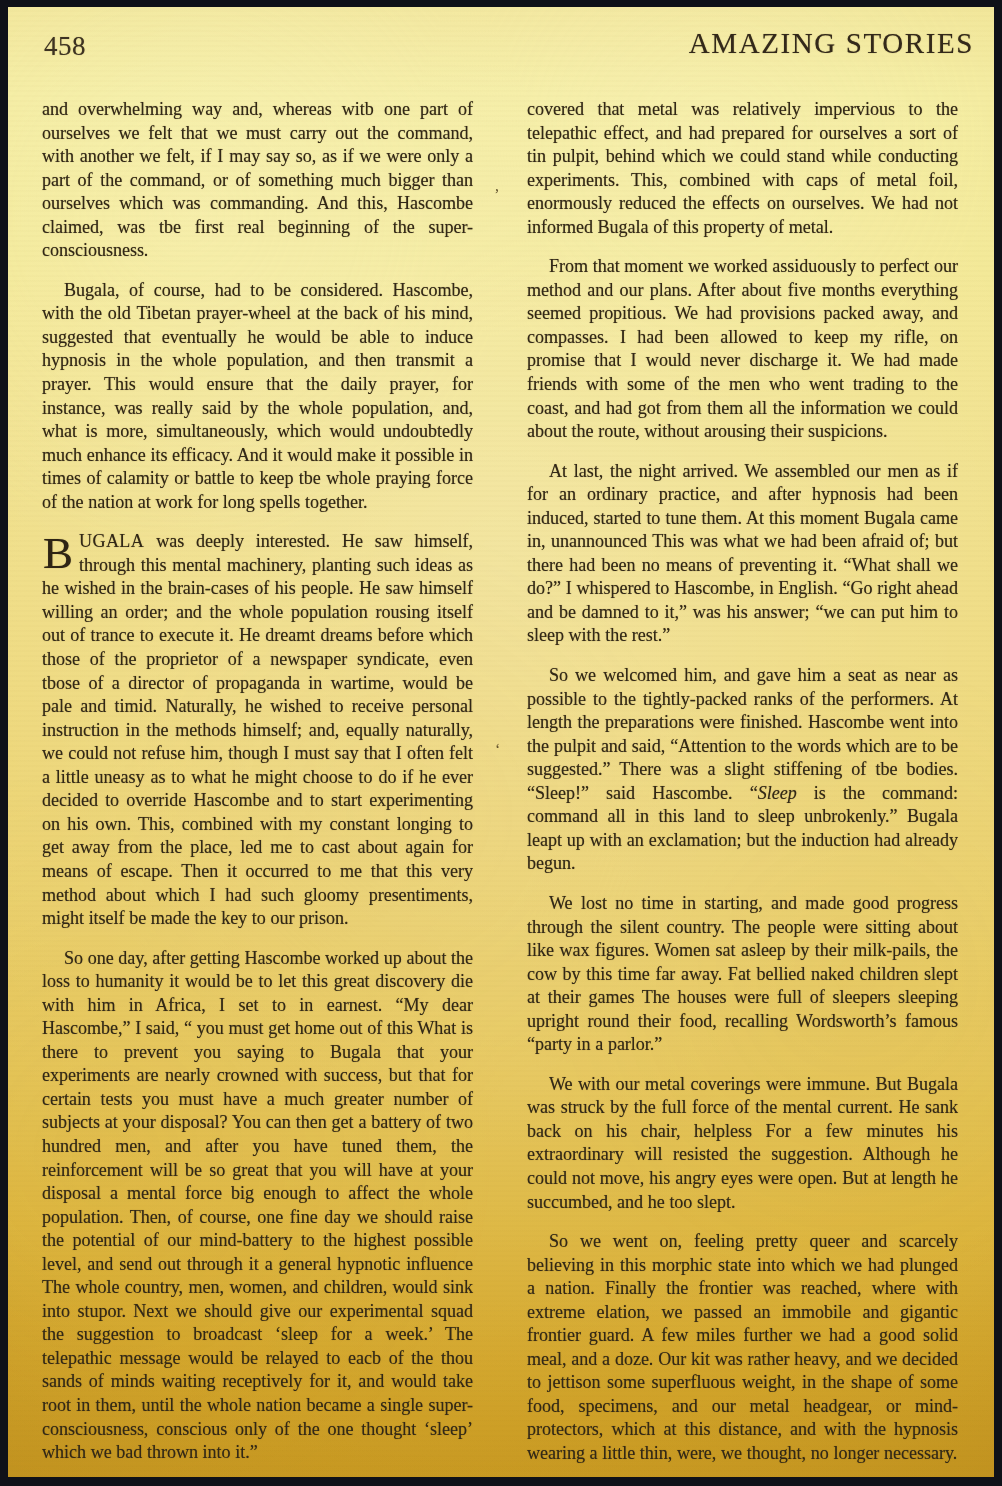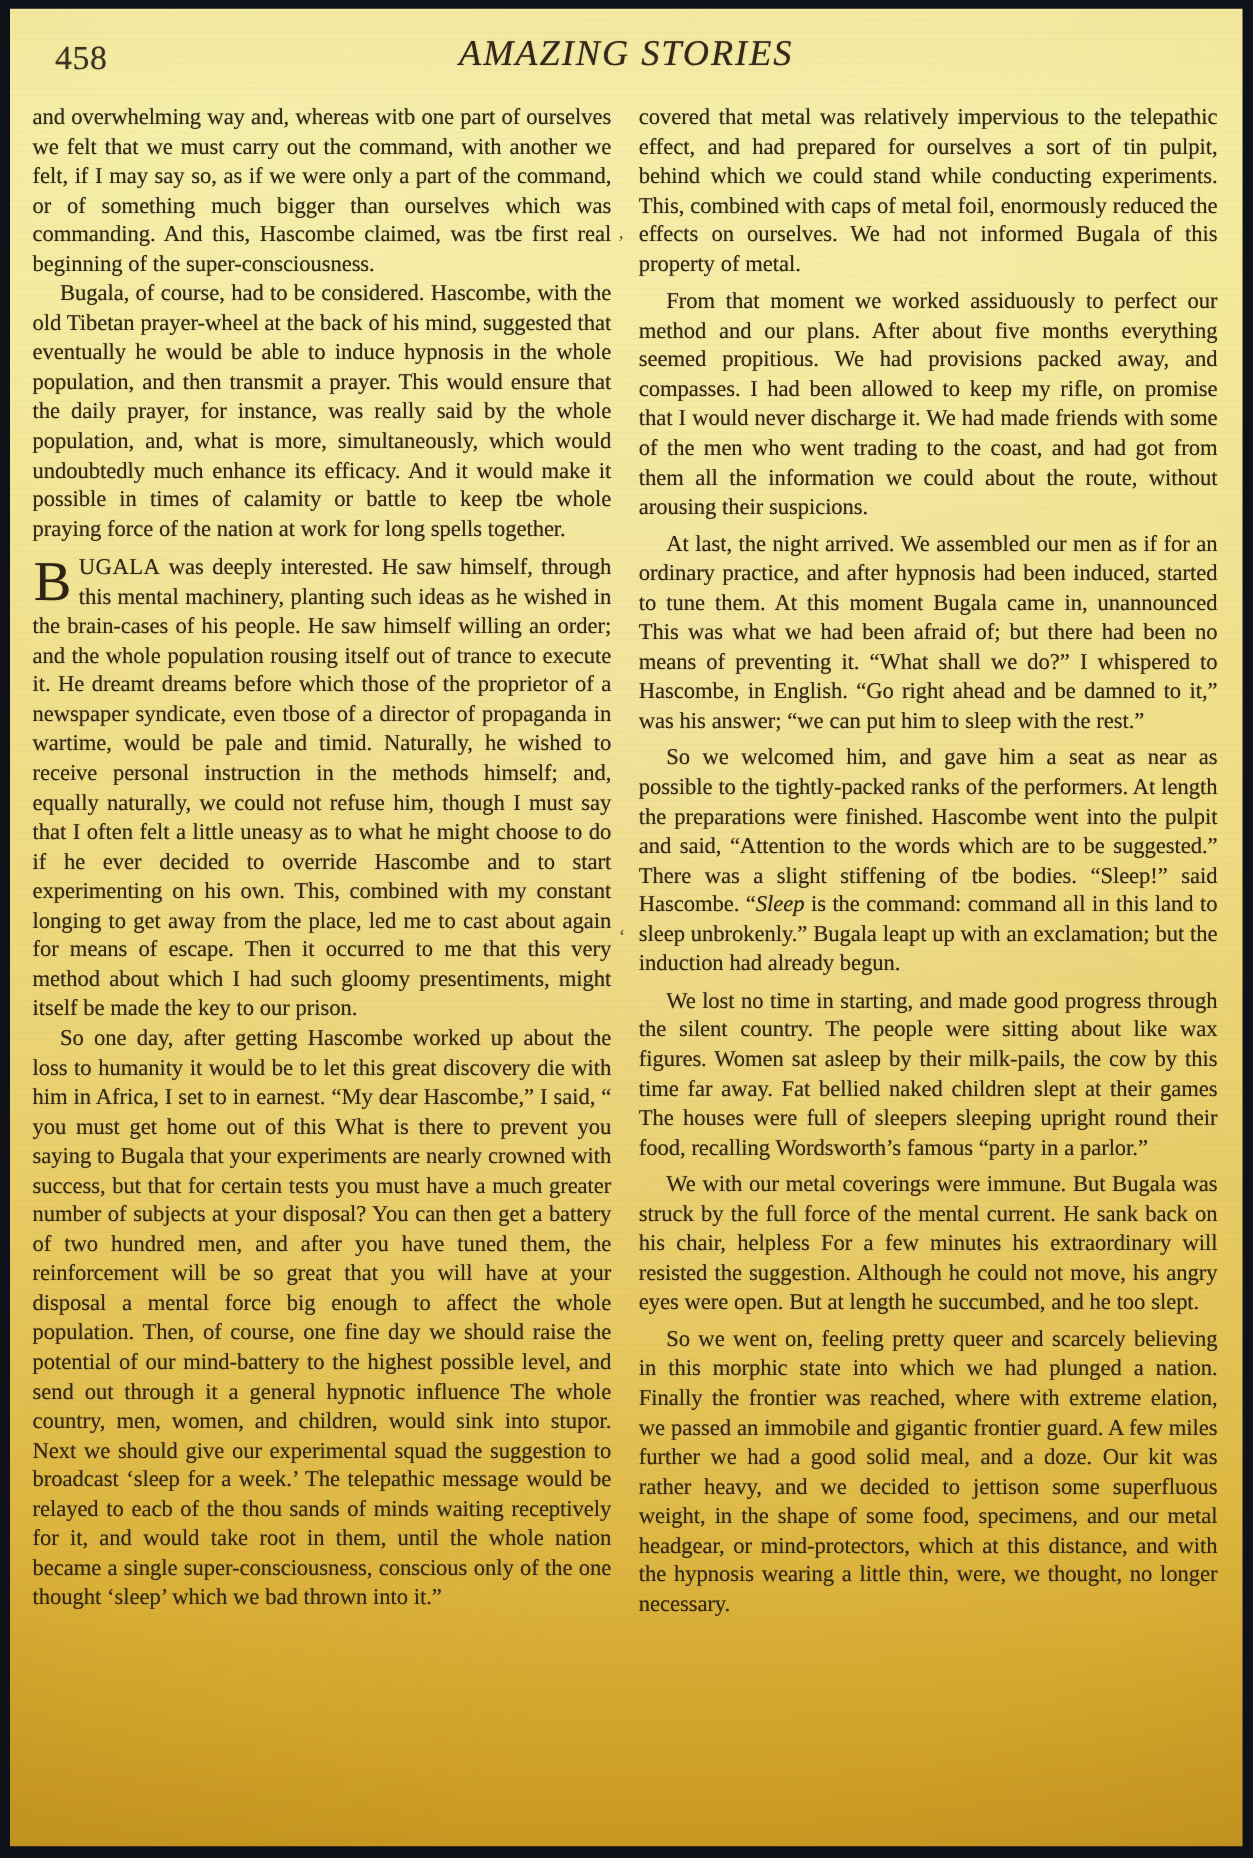--- a/index.html
+++ b/index.html
@@ -81,42 +81,41 @@
   .folio {
     position: absolute;
     left: 16px;
     top: 8px;
     font-size: 27px;
     letter-spacing: 0.5px;
     color: #3d3322;
     text-shadow: 0 0 1px rgba(60,45,15,0.45);
   }
   .head-title {
-    text-align: center;
+    text-align: right;
     font-size: 29px;
     letter-spacing: 1.6px;
     color: #33291a;
     font-variant: small-caps;
     text-shadow: 0 0 1px rgba(55,40,12,0.5);
     padding-top: 4px;
-    font-style: italic;
   }
 
   
   .columns {
     display: flex;
     margin: 5px 18px 0 18px;
     gap: 22px;
   }
   .col {
     width: 463px;
     flex: 0 0 463px;
   }
   .col p {
-    margin: 0;
+    margin: 16px;
     text-align: justify;
     text-align-last: left;
     font-size: 18.1px;
     line-height: 23.55px;
     color: #322817;
     text-indent: 22px;
     letter-spacing: -0.05px;
     word-spacing: 0.2px;
     text-shadow: 0 0 0.9px rgba(60,45,12,0.55);
     -webkit-font-smoothing: none;

